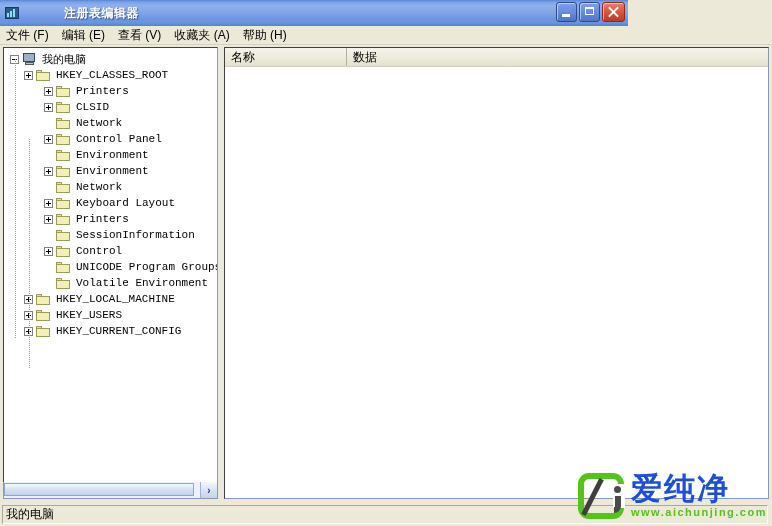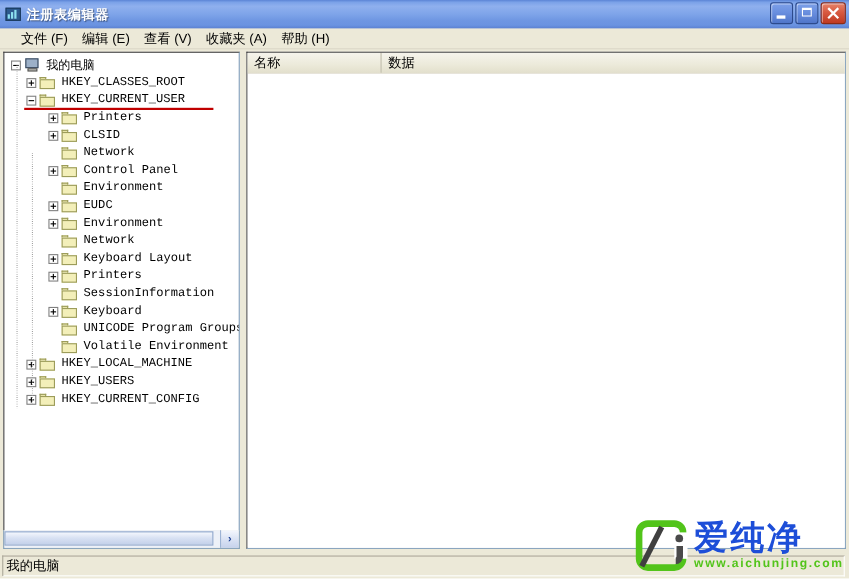--- a/index.html
+++ b/index.html
@@ -16,29 +16,30 @@
     height: 526px;
     overflow: hidden;
     background: #ece9d8;
     box-sizing: border-box;
   }
 
   
   .titlebar {
     position: absolute;
     left: 0; top: 0;
-    width: 772px;
+    width: 628px;
     height: 26px;
     background: linear-gradient(to bottom,
         #5b84d6 0%, #7ba2e8 8%, #8fb0ee 22%,
         #7ea4e9 50%, #6e96e2 72%, #6a93e1 88%, #5a7fd0 100%);
     display: flex;
     align-items: center;
     box-sizing: border-box;
     padding-left: 4px;
+    gap: 40px;
   }
   .title-icon {
     width: 16px; height: 16px;
     margin-right: 4px;
     position: relative;
     flex: 0 0 auto;
   }
   .title-icon .bgbox {
     position: absolute; left: 1px; top: 2px;
     width: 14px; height: 12px;
@@ -107,21 +108,21 @@
 
   
   .menubar {
     position: absolute;
     left: 0; top: 26px;
     width: 772px;
     height: 19px;
     background: #ece9d8;
     display: flex;
     align-items: center;
-    padding-left: 14px;
+    padding-left: 1px;
     box-sizing: border-box;
     border-bottom: 1px solid #d6d2c2;
   }
   .menu-item {
     font-size: 12px;
     color: #000000;
     padding: 2px 8px 2px 5px;
     white-space: nowrap;
     line-height: 13px;
   }
@@ -493,29 +494,20 @@
           </div>
           <div class="tree-row">
             <span class="indent" style="width: 20px;"></span>
             <span class="expander plus"></span>
             <span class="folder">
               <span class="tab"></span>
               <span class="body"></span>
             </span>
             <span class="tree-label">HKEY_CLASSES_ROOT</span>
           </div>
-          <div class="tree-row annotated">
-            <span class="indent" style="width: 20px;"></span>
-            <span class="expander minus"></span>
-            <span class="folder">
-              <span class="tab"></span>
-              <span class="body"></span>
-            </span>
-            <span class="tree-label">HKEY_CURRENT_USER</span>
-          </div>
           <div class="tree-row">
             <span class="indent" style="width: 40px;"></span>
             <span class="expander plus"></span>
             <span class="folder">
               <span class="tab"></span>
               <span class="body"></span>
             </span>
             <span class="tree-label">Printers</span>
           </div>
           <div class="tree-row">
@@ -554,29 +546,20 @@
             </span>
             <span class="tree-label">Environment</span>
           </div>
           <div class="tree-row">
             <span class="indent" style="width: 40px;"></span>
             <span class="expander plus"></span>
             <span class="folder">
               <span class="tab"></span>
               <span class="body"></span>
             </span>
-            <span class="tree-label">EUDC</span>
-          </div>
-          <div class="tree-row">
-            <span class="indent" style="width: 40px;"></span>
-            <span class="expander plus"></span>
-            <span class="folder">
-              <span class="tab"></span>
-              <span class="body"></span>
-            </span>
             <span class="tree-label">Environment</span>
           </div>
           <div class="tree-row">
             <span class="indent" style="width: 40px;"></span>
             <span class="expander none"></span>
             <span class="folder">
               <span class="tab"></span>
               <span class="body"></span>
             </span>
             <span class="tree-label">Network</span>
@@ -608,21 +591,21 @@
             </span>
             <span class="tree-label">SessionInformation</span>
           </div>
           <div class="tree-row">
             <span class="indent" style="width: 40px;"></span>
             <span class="expander plus"></span>
             <span class="folder">
               <span class="tab"></span>
               <span class="body"></span>
             </span>
-            <span class="tree-label">Keyboard</span>
+            <span class="tree-label">Control</span>
           </div>
           <div class="tree-row">
             <span class="indent" style="width: 40px;"></span>
             <span class="expander none"></span>
             <span class="folder">
               <span class="tab"></span>
               <span class="body"></span>
             </span>
             <span class="tree-label">UNICODE Program Groups</span>
           </div>

